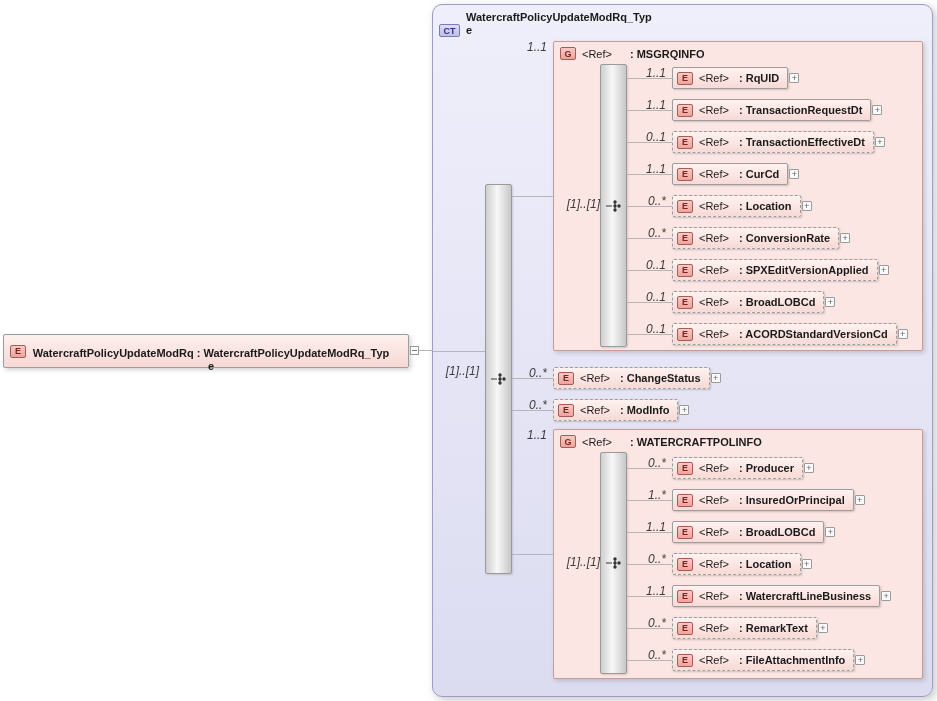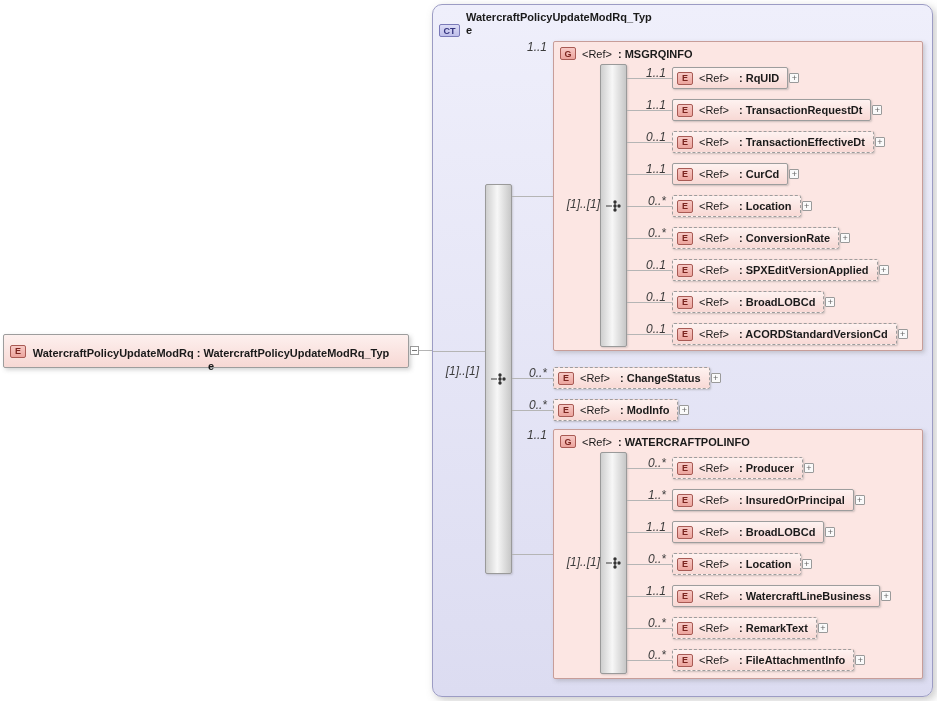--- a/index.html
+++ b/index.html
@@ -36,21 +36,21 @@
   .expander { position:absolute; right:-12px; top:50%; transform:translateY(-50%);
           width:10px; height:10px; border:1px solid #9a9a9a; background:#fafafa;
           display:flex; align-items:center; justify-content:center;
           font-size:9px; line-height:1; color:#666; border-radius:1px; }
 
   
   .group { position:absolute; background:#fce6e3; border:1px solid #c79d99;
           border-radius:2px; box-shadow:2px 2px 4px rgba(110,110,110,.3); }
   .group-header { position:absolute; left:6px; top:4px; height:15px; display:flex;
           align-items:center; gap:6px; white-space:nowrap; }
-  .gname { font-weight:bold; margin-left:0; }
+  .gname { font-weight:bold; margin-left:12px; }
 
   
   .seqbar { position:absolute; width:27px; border:1px solid #9a9a9a; border-radius:2px;
           background:linear-gradient(90deg,#cfcfcf 0%,#f7f7f7 45%,#c7c7c7 100%);
           display:flex; align-items:center; justify-content:center;
           box-shadow:1px 1px 2px rgba(110,110,110,.25); }
 
   
   .ct-box { position:absolute; left:432px; top:4px; width:501px; height:693px;
           background:linear-gradient(180deg,#efeffb 0%,#dcdcf1 100%);

